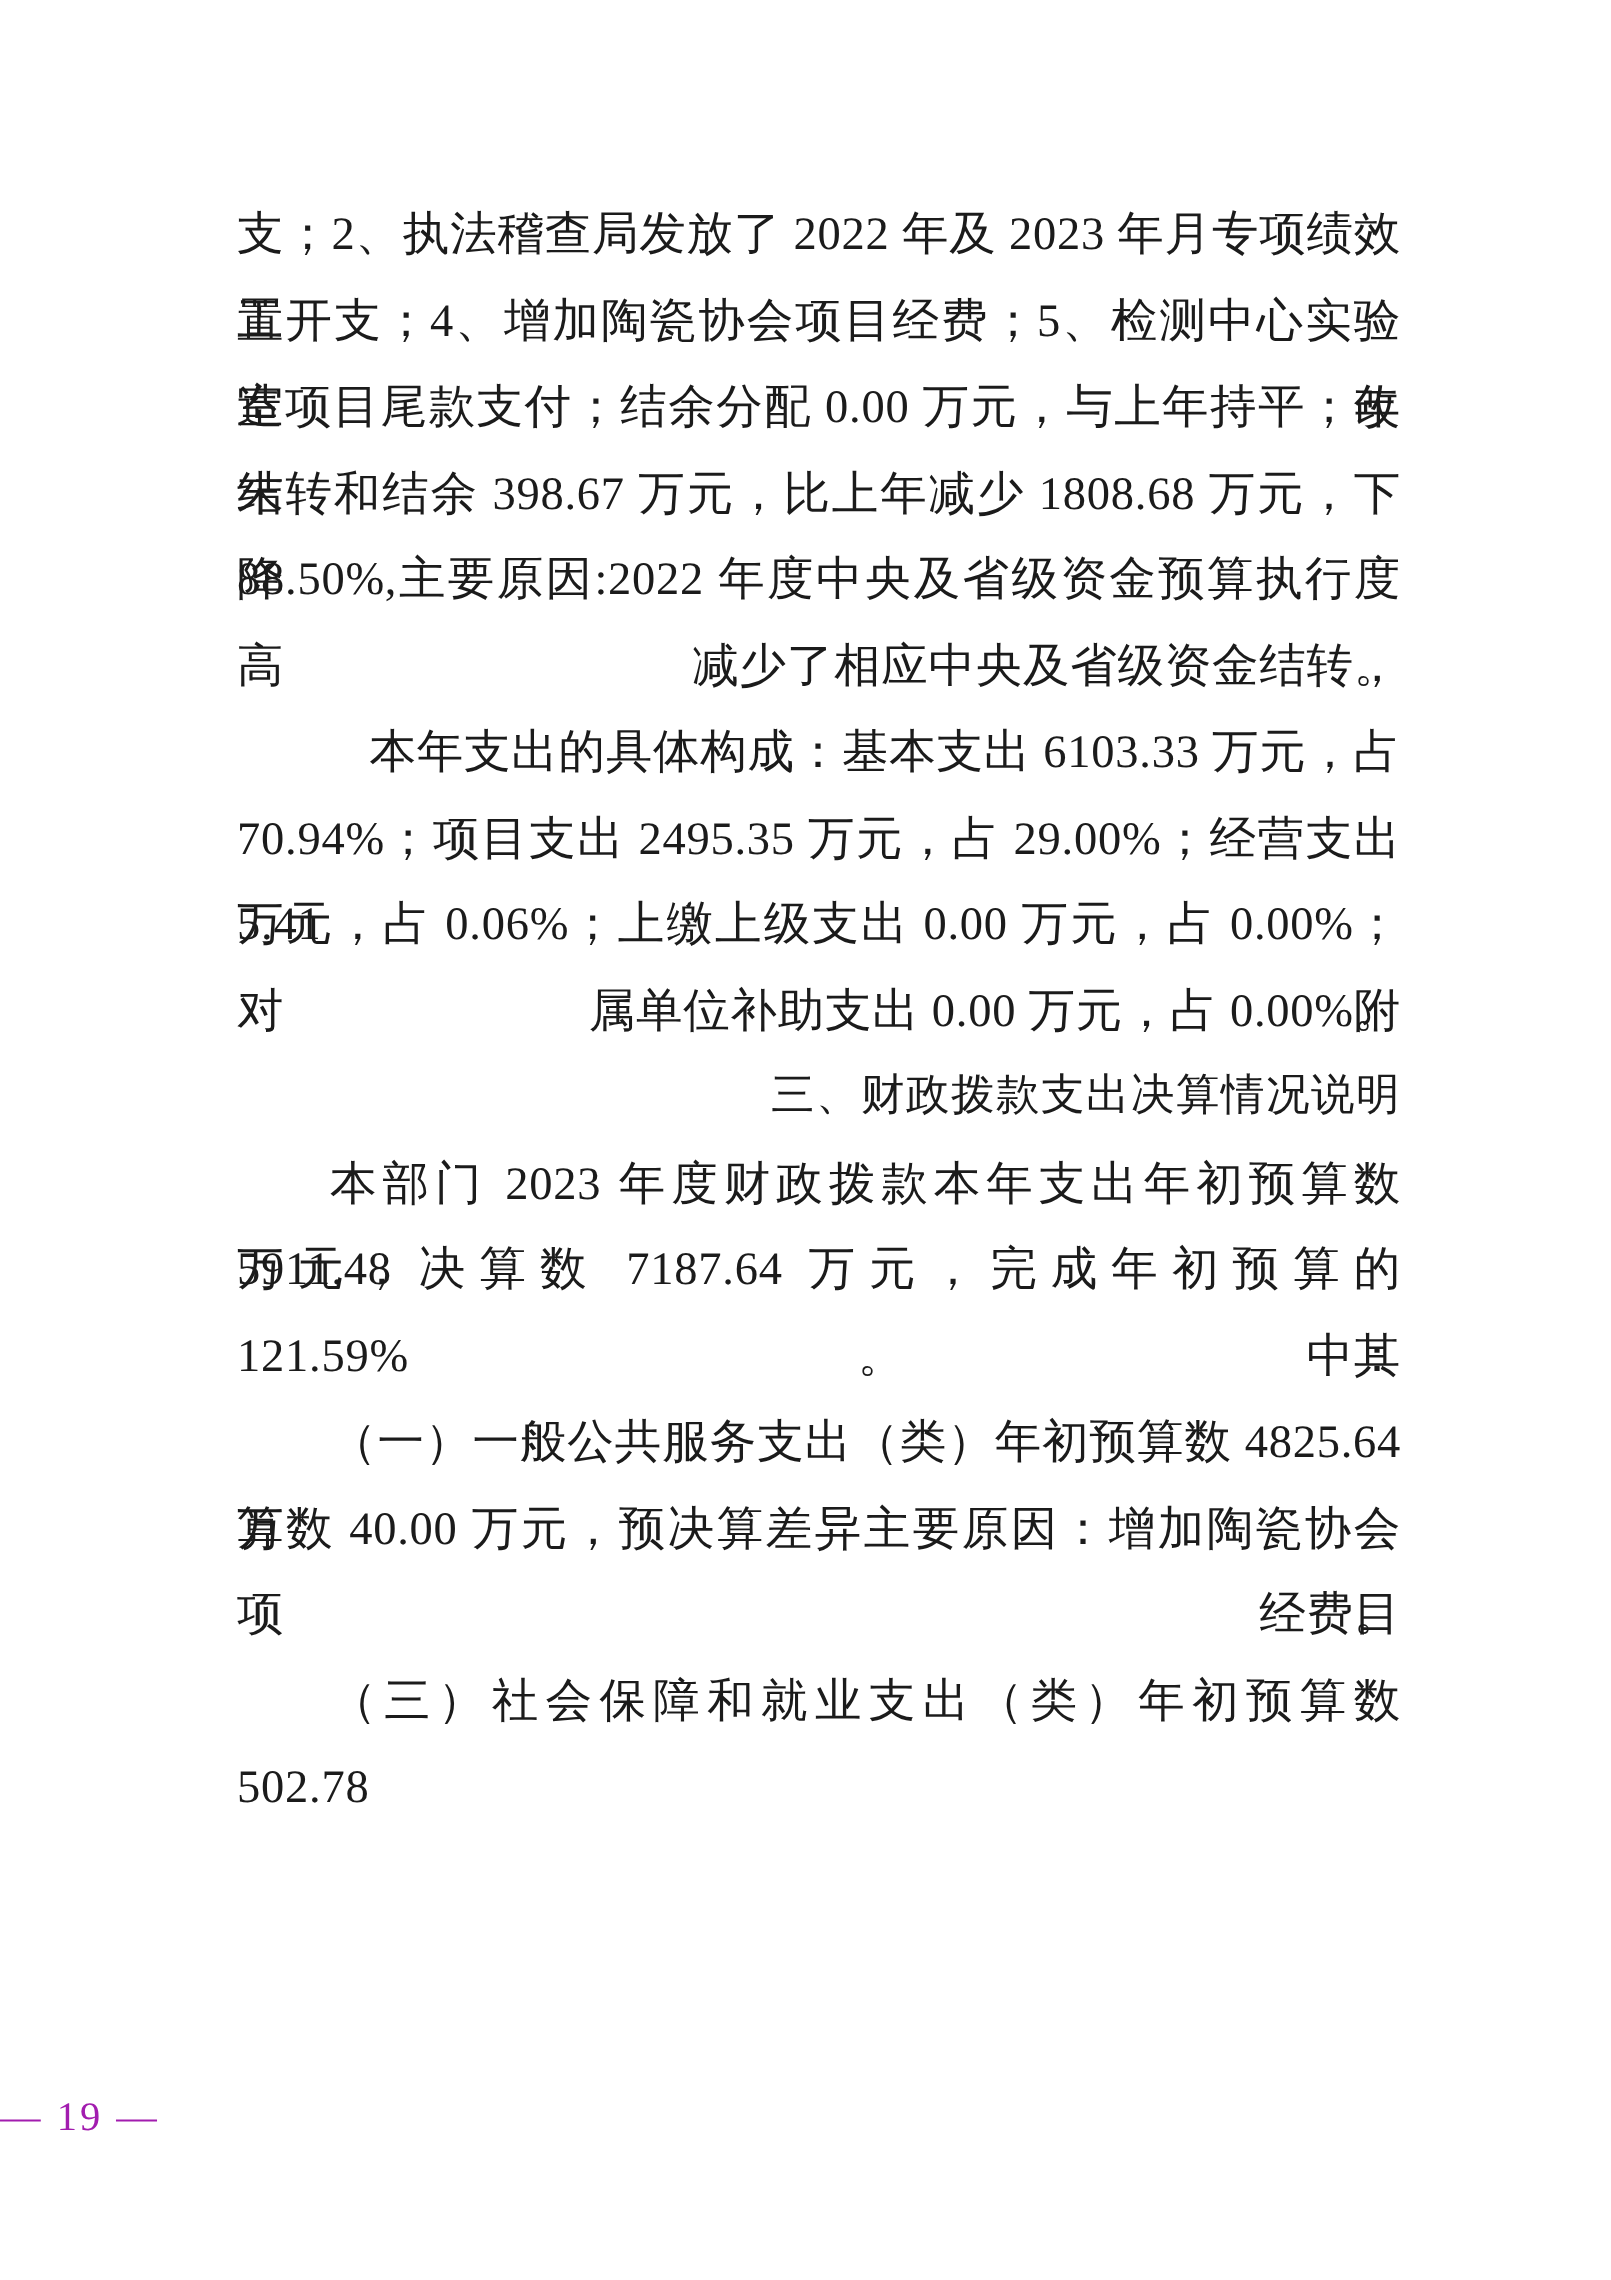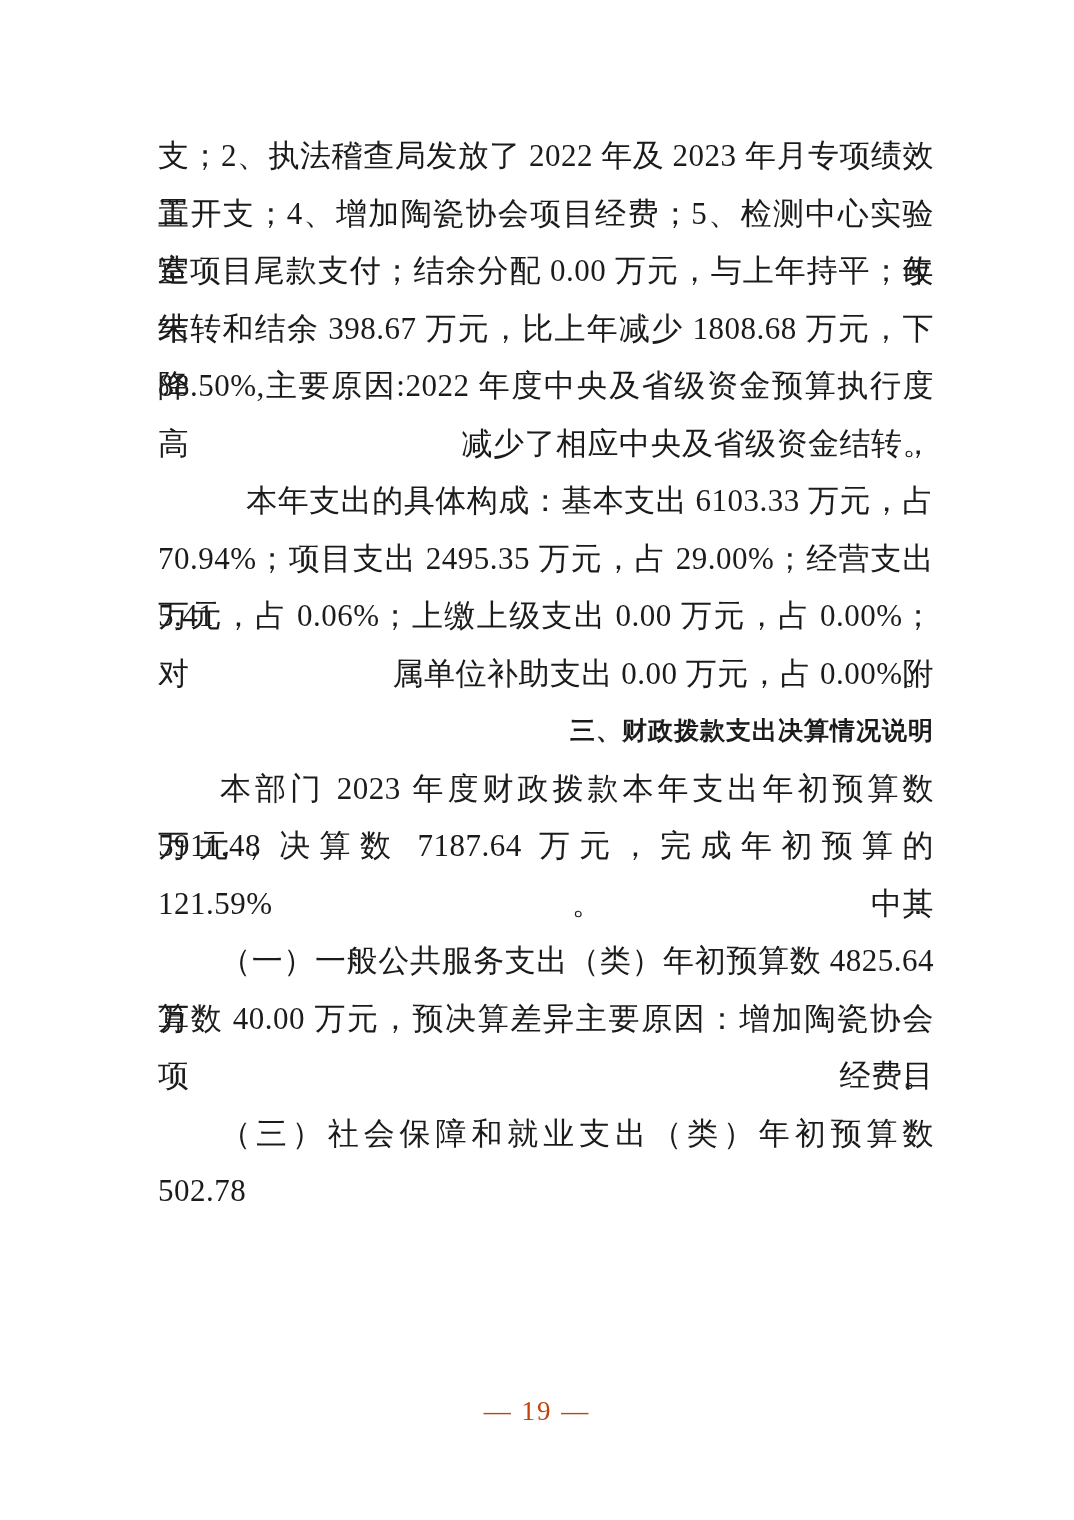--- a/index.html
+++ b/index.html
@@ -34,32 +34,31 @@
   .line.just {
     white-space: normal;
     text-align: justify;
     text-align-last: justify;
   }
   .line.indent {
     text-indent: 62px;
   }
   .line.heading {
     font-family: "Liberation Sans", "DejaVu Sans", sans-serif;
-    font-weight: 700;
-    font-size: 25px;
+    font-weight: 400;
+    font-size: 29px;
     letter-spacing: 1px;
   }
   .footer {
     position: absolute;
     left: 0;
     right: 0;
     top: 1396px;
-    text-align: center;
     font-size: 27px;
-    color: #c2410c;
+    color: #a21caf;
     letter-spacing: 2px;
   }
 </style>
 </head>
 <body>
 
 <div class="page">
   <div class="content">
       <div class="line just">支；2、执法稽查局发放了 2022 年及 2023 年月专项绩效工</div>
       <div class="line just">置开支；4、增加陶瓷协会项目经费；5、检测中心实验室改</div>

